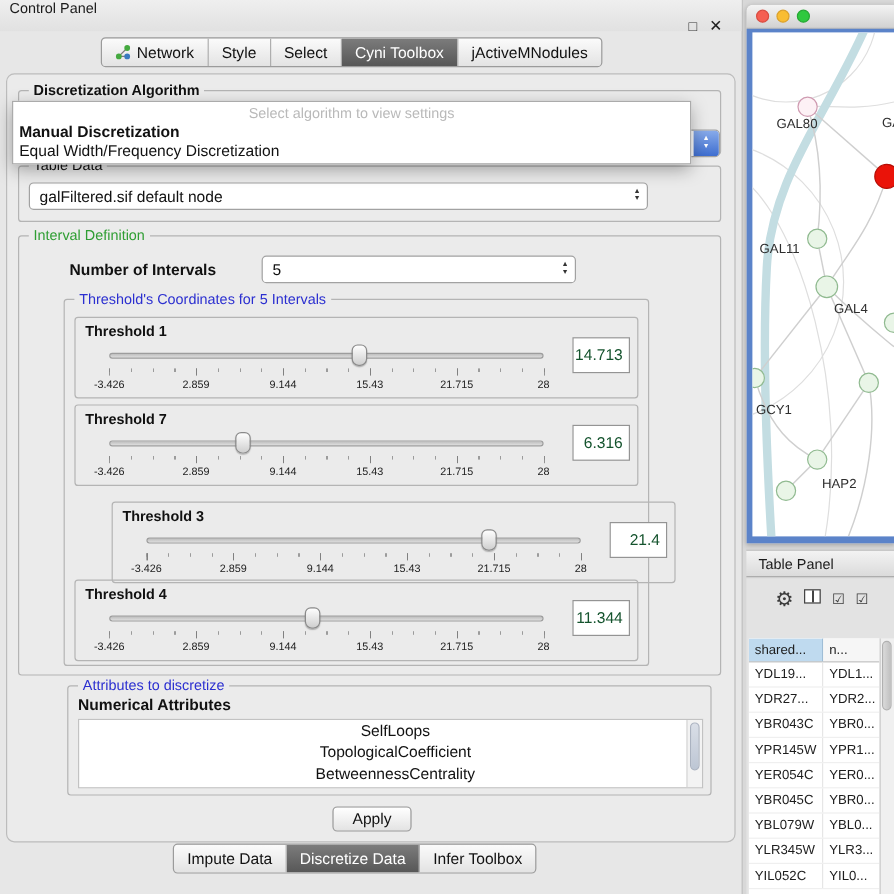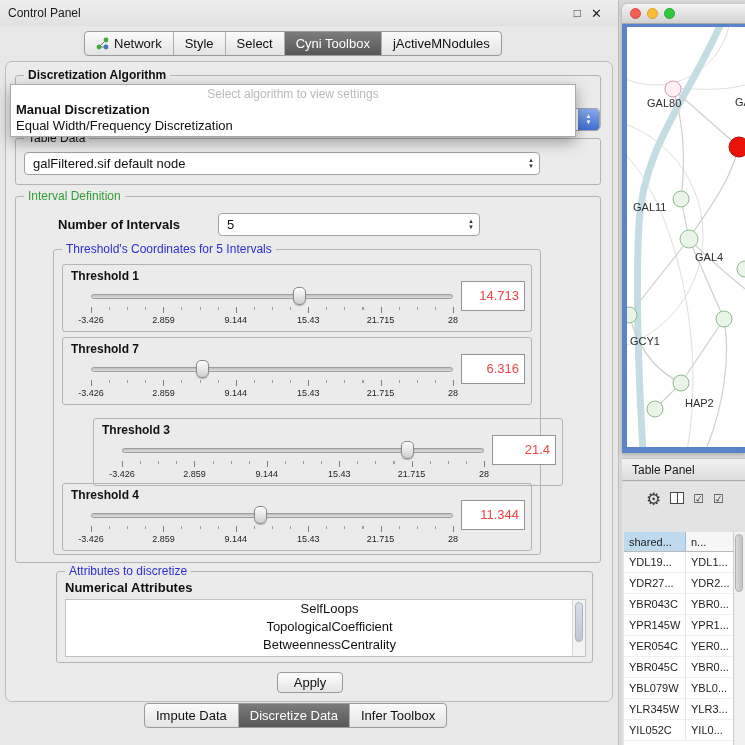--- a/index.html
+++ b/index.html
@@ -1,21 +1,21 @@
 <!DOCTYPE html>
 <html><head>
 <meta charset="utf-8">
 <style>
 *{margin:0;padding:0;box-sizing:border-box;}
 html,body{width:745px;height:745px;}
 body{position:relative;background:#d8d8d8;font-family:"Liberation Sans","DejaVu Sans",sans-serif;overflow:hidden;}
 
 
 #control-panel{position:absolute;left:0;top:0;width:619px;height:745px;background:#e7e7e7;border-right:1px solid #bdbdbd;}
-.titlebar{position:absolute;left:0;top:0;width:100%;height:26px;display:flex;align-items:center;padding:0 16px 0 8px;background:linear-gradient(#efefef,#e1e1e1);}
+.titlebar{position:absolute;left:0;top:0;width:100%;height:26px;display:flex;align-items:flex-start;padding:0 16px 0 8px;background:linear-gradient(#efefef,#e1e1e1);flex-direction:column;}
 .titlebar .title{font-size:12px;color:#1a1a1a;}
 .win-btns{margin-left:auto;display:flex;gap:10px;align-items:center;}
 .wbtn{font-size:12px;color:#333;}
 .wbtn.close{font-weight:bold;font-size:13px;color:#222;}
 
 .seg-bar{position:absolute;height:25px;display:flex;border:1px solid #9b9b9b;border-radius:4px;overflow:hidden;background:linear-gradient(#fbfbfb,#e3e3e3);}
 .top-tabs{left:84px;top:31px;}
 .bottom-tabs{left:144px;top:703px;}
 .seg-tab{display:flex;align-items:center;gap:5px;padding:0 11px;font-size:13px;color:#111;border-left:1px solid #aeaeae;white-space:nowrap;}
 .seg-tab:first-child{border-left:none;}
@@ -47,21 +47,21 @@
 .thr-group{left:37px;top:52px;width:488px;height:306px;}
 .thr-box{position:absolute;left:8px;width:470px;height:68px;border:1px solid #b4b4b4;border-radius:3px;}
 .thr-label{position:absolute;left:8px;top:4px;font-size:12px;font-weight:bold;color:#111;}
 .slider{position:absolute;left:28px;top:22px;width:362px;height:42px;}
 .sl-track{position:absolute;left:0;top:7px;width:100%;height:5px;background:linear-gradient(#bfbfbf,#dedede);border:1px solid #9d9d9d;border-radius:3px;}
 .sl-thumb{position:absolute;top:0;width:13px;height:18px;background:linear-gradient(#fefefe,#cfcfcf);border:1px solid #8a8a8a;border-radius:5px 5px 6px 6px;box-shadow:0 1px 1px rgba(0,0,0,.25);}
 .sl-ticks-minor{position:absolute;left:0;top:20px;width:363px;height:3px;background:repeating-linear-gradient(to right,#9b9b9b 0,#9b9b9b 1px,transparent 1px,transparent 18.1px);}
 .sl-ticks-major{position:absolute;left:0;top:20px;width:363px;height:6px;background:repeating-linear-gradient(to right,#808080 0,#808080 1px,transparent 1px,transparent 72.4px);}
 .sl-labels{position:absolute;left:0;top:28px;width:100%;height:11px;}
 .tick-label{position:absolute;transform:translateX(-50%);font-size:9px;color:#222;white-space:nowrap;}
-.thr-value{position:absolute;right:6px;top:16px;width:64px;height:30px;background:#fff;border:1px solid #949494;font-size:13px;color:#ef4444;text-align:right;padding-right:5px;line-height:28px;}
+.thr-value{position:absolute;right:6px;top:16px;width:48px;height:30px;background:#fff;border:1px solid #949494;font-size:13px;color:#14532d;text-align:right;padding-right:5px;line-height:28px;}
 
 .attr-group{left:50px;top:509px;width:537px;height:92px;text-align:center;}
 .num-label{position:absolute;left:8px;top:8px;font-size:13px;font-weight:bold;color:#111;}
 .attr-list{position:absolute;left:8px;top:27px;width:521px;height:58px;background:#fff;border:1px solid #c2c2c2;overflow:hidden;}
 .list-item{font-size:13px;color:#111;padding:1px 0 1px 8px;line-height:16px;white-space:nowrap;}
 .v-scroll{position:absolute;right:0;top:0;width:13px;height:100%;background:#f3f3f3;border-left:1px solid #d6d6d6;}
 .v-thumb{position:absolute;left:2px;top:2px;width:8px;height:40px;border-radius:5px;background:linear-gradient(#d9dee7,#bdc6d4);border:1px solid #aab2c0;}
 
 .apply{position:absolute;left:271px;top:610px;width:66px;height:21px;border:1px solid #9a9a9a;border-radius:4px;background:linear-gradient(#fff,#e3e3e3);font-size:13px;font-family:inherit;color:#111;}
 

